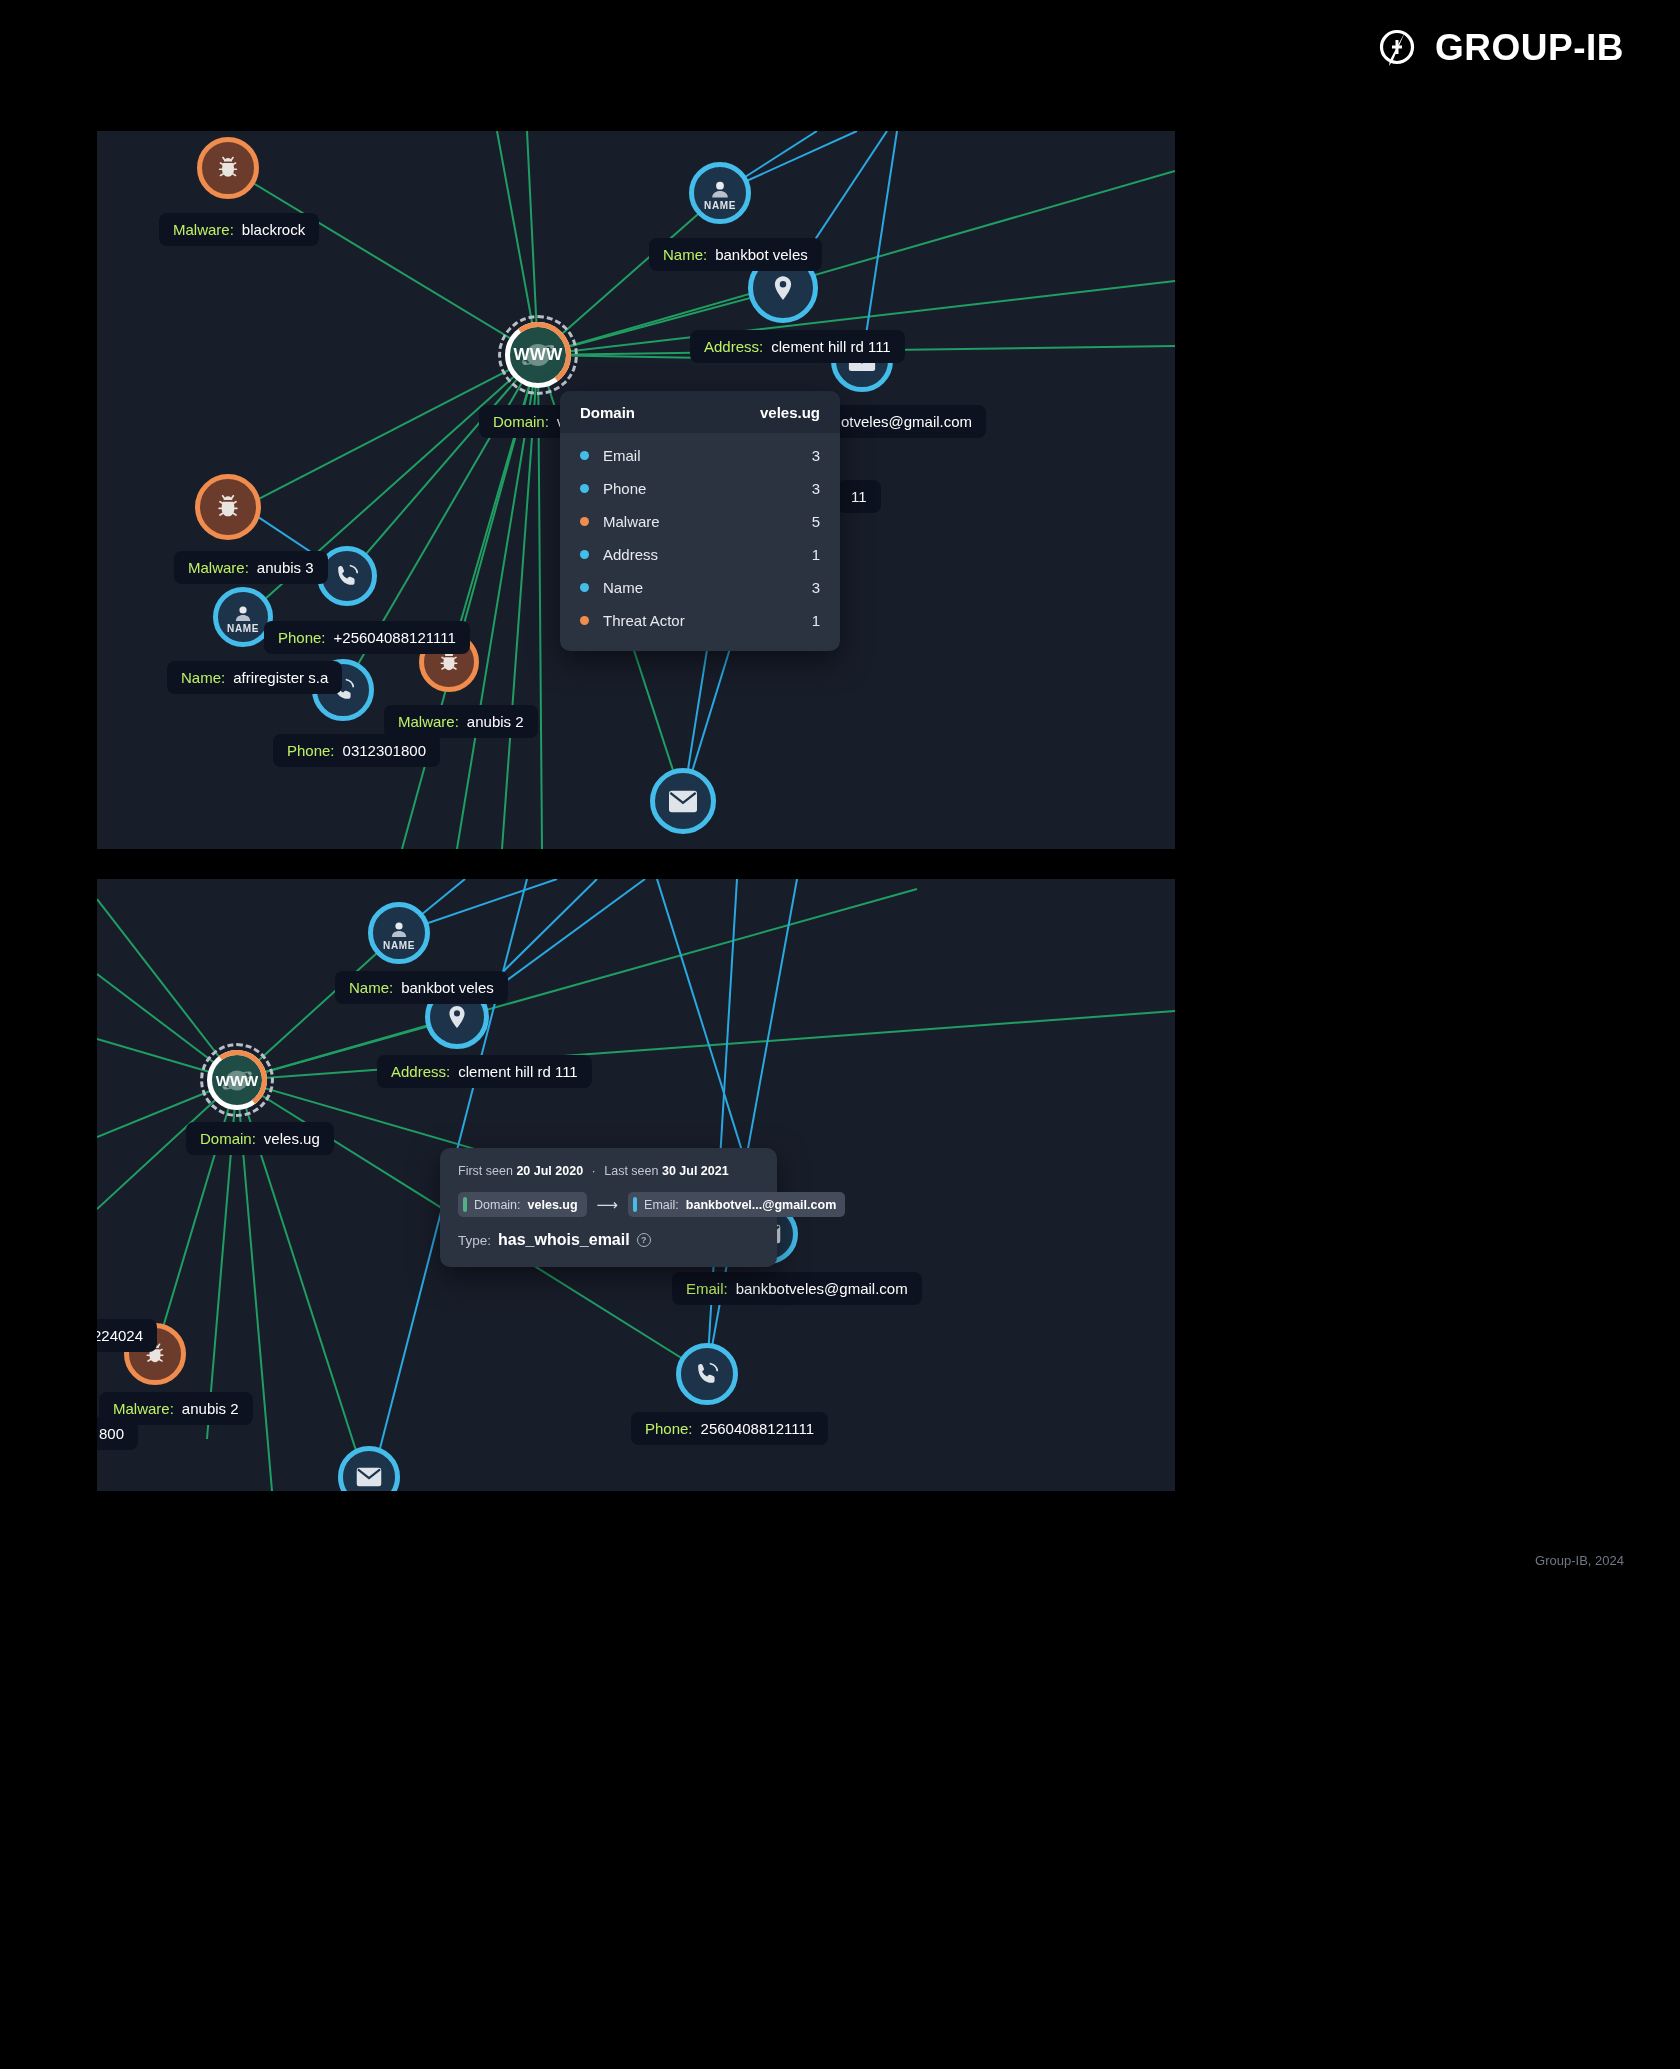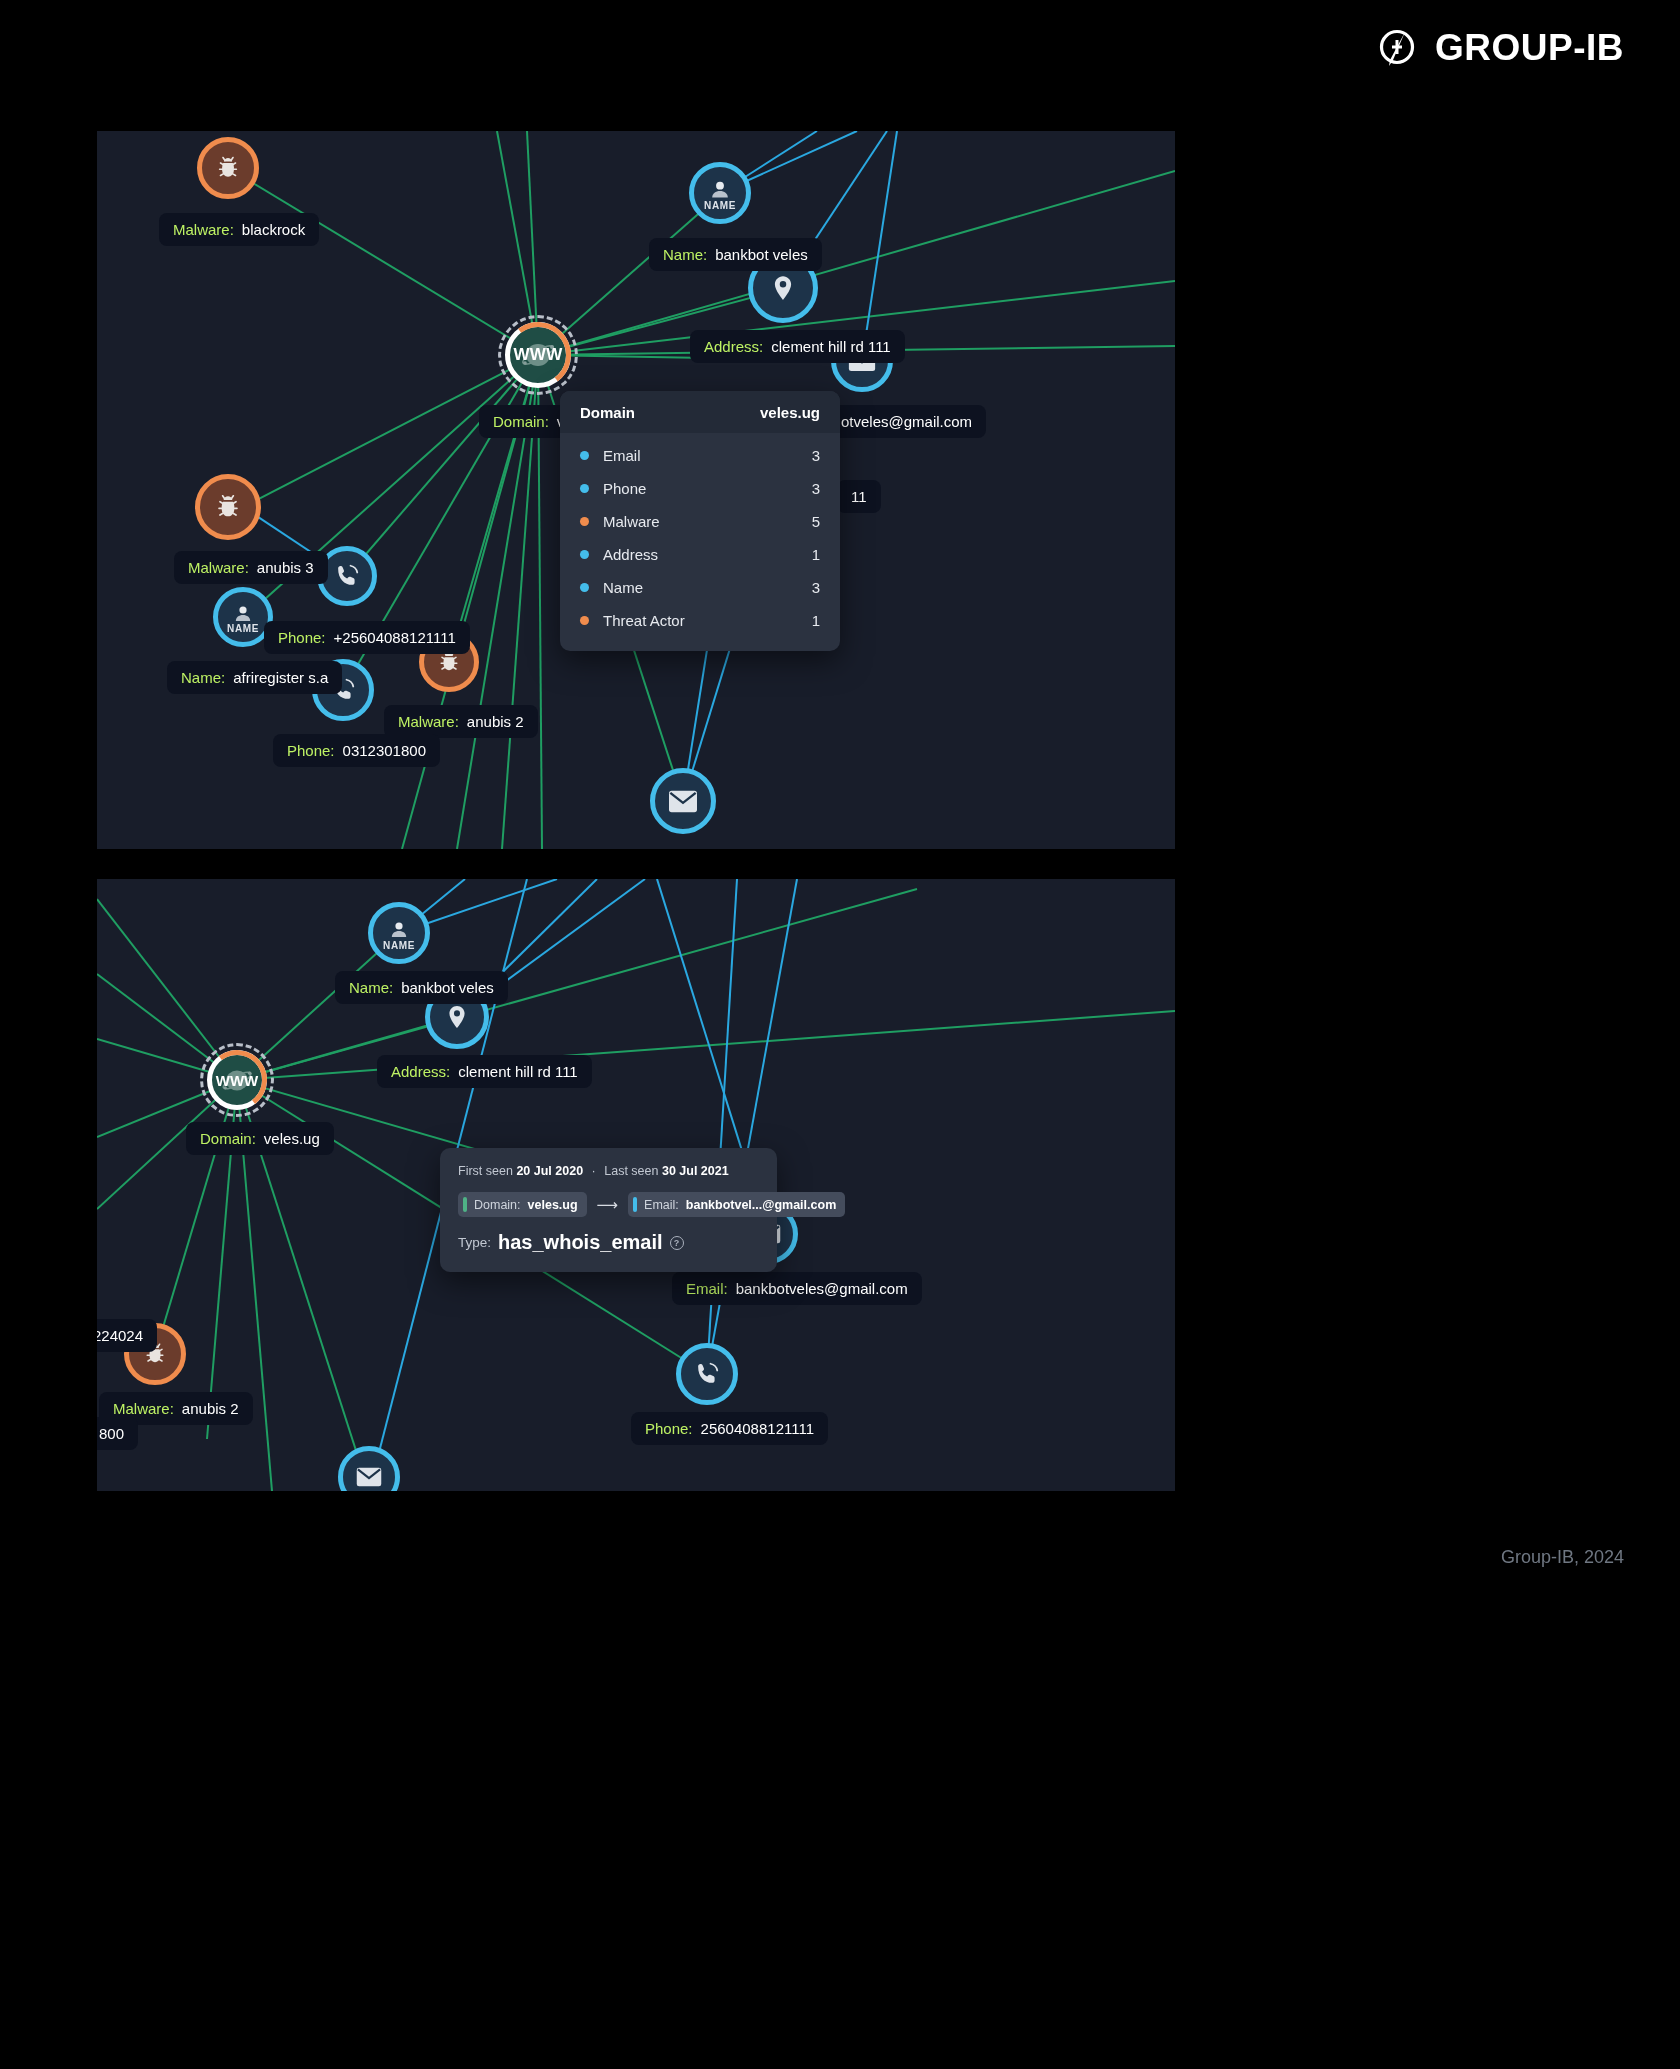--- a/index.html
+++ b/index.html
@@ -99,31 +99,31 @@
   .te-chips { display:flex; align-items:center; gap:10px; margin-bottom:14px; }
   .te-chip {
     display:flex; align-items:center; gap:7px;
     background:#444c5c; border-radius:5px; padding:5px 9px 5px 5px;
     font-size:12.5px; color:#cfd4dd; white-space:nowrap;
   }
   .te-bar { width:4px; height:15px; border-radius:2px; flex:none; }
   .te-chip b { color:#ffffff; font-weight:700; }
   .te-arrow { color:#d7dbe2; font-size:15px; line-height:1; }
   .te-type { font-size:13.5px; color:#c2c8d2; display:flex; align-items:center; gap:7px; }
-  .te-type b { color:#ffffff; font-weight:700; font-size:20px; }
+  .te-type b { color:#ffffff; font-weight:700; font-size:16px; }
   .te-help {
     width:14px; height:14px; border-radius:50%; border:1.4px solid #aab1bd;
     color:#aab1bd; font-size:9px; display:inline-flex; align-items:center;
     justify-content:center; font-weight:700;
   }
 
   
   .footer {
     position:absolute; right: 56px; bottom: 28px;
-    color:#6f7782; font-size:18px;
+    color:#6f7782; font-size:13px;
   }
 </style>
 </head>
 <body>
 
 <div class="page">
 
   <div class="brand">
     <span>
       <svg class="brand-mark" viewBox="0 0 44 44">

